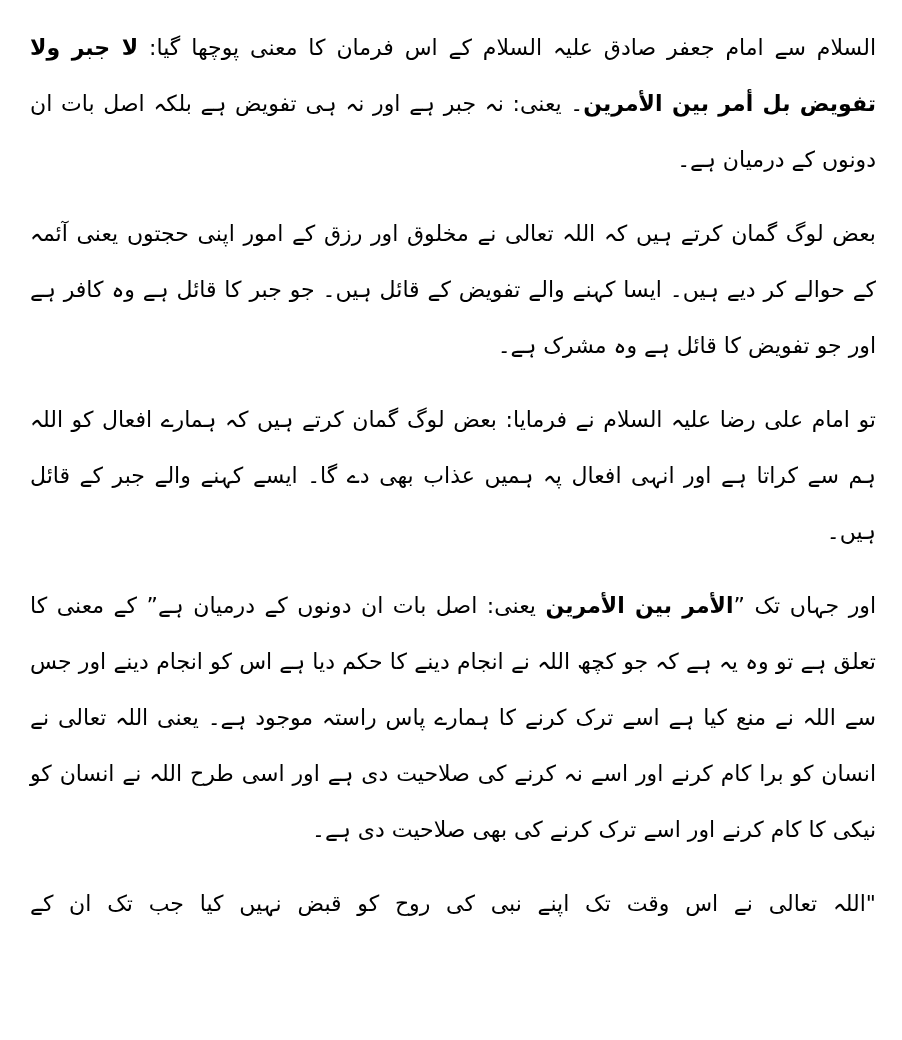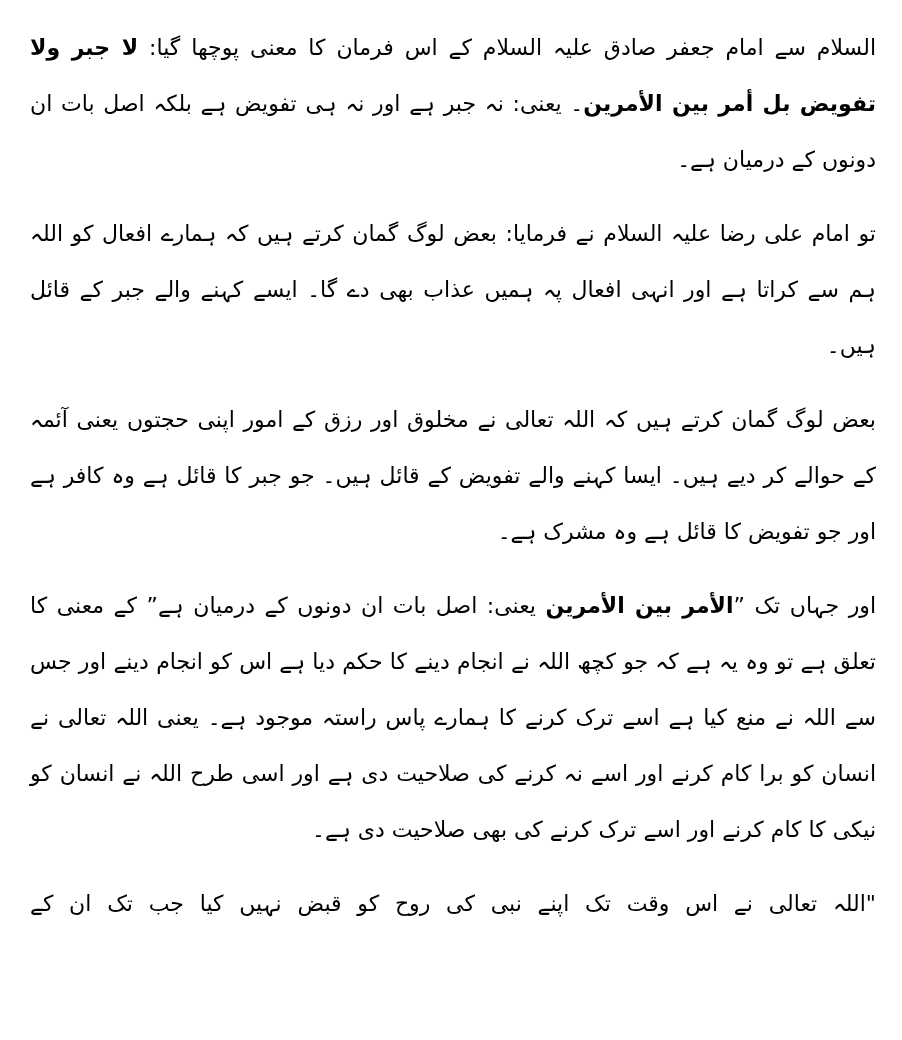--- a/index.html
+++ b/index.html
@@ -40,23 +40,23 @@
     text-align-last: justify;
   }
 </style>
 </head>
 <body>
 
 <div class="page">
 
   <p class="para"><span>السلام سے امام جعفر صادق علیہ السلام کے اس فرمان کا معنی پوچھا گیا: </span><strong class="arabic-bold">لا جبر ولا تفويض بل أمر بين الأمرين</strong><span>۔ یعنی: نہ جبر ہے اور نہ ہی تفویض ہے بلکہ اصل بات ان دونوں کے درمیان ہے۔</span></p>
 
+  <p class="para"><span>بعض لوگ گمان کرتے ہیں کہ اللہ تعالی نے مخلوق اور رزق کے امور اپنی حجتوں یعنی آئمہ کے حوالے کر دیے ہیں۔ ایسا کہنے والے تفویض کے قائل ہیں۔ جو جبر کا قائل ہے وہ کافر ہے اور جو تفویض کا قائل ہے وہ مشرک ہے۔</span></p>
+
   <p class="para"><span>تو امام علی رضا علیہ السلام نے فرمایا: بعض لوگ گمان کرتے ہیں کہ ہمارے افعال کو اللہ ہم سے کراتا ہے اور انہی افعال پہ ہمیں عذاب بھی دے گا۔ ایسے کہنے والے جبر کے قائل ہیں۔</span></p>
-
-  <p class="para"><span>بعض لوگ گمان کرتے ہیں کہ اللہ تعالی نے مخلوق اور رزق کے امور اپنی حجتوں یعنی آئمہ کے حوالے کر دیے ہیں۔ ایسا کہنے والے تفویض کے قائل ہیں۔ جو جبر کا قائل ہے وہ کافر ہے اور جو تفویض کا قائل ہے وہ مشرک ہے۔</span></p>
 
   <p class="para"><span>اور جہاں تک ”</span><strong class="arabic-bold">الأمر بين الأمرين</strong><span> یعنی: اصل بات ان دونوں کے درمیان ہے” کے معنی کا تعلق ہے تو وہ یہ ہے کہ جو کچھ اللہ نے انجام دینے کا حکم دیا ہے اس کو انجام دینے اور جس سے اللہ نے منع کیا ہے اسے ترک کرنے کا ہمارے پاس راستہ موجود ہے۔ یعنی اللہ تعالی نے انسان کو برا کام کرنے اور اسے نہ کرنے کی صلاحیت دی ہے اور اسی طرح اللہ نے انسان کو نیکی کا کام کرنے اور اسے ترک کرنے کی بھی صلاحیت دی ہے۔</span></p>
 
 
   <div class="quote-block">
     <div class="qline stretch">"اللہ تعالی نے اس وقت تک اپنے نبی کی روح کو قبض نہیں کیا جب تک ان کے</div>
 
   </div>
 
 </div>

